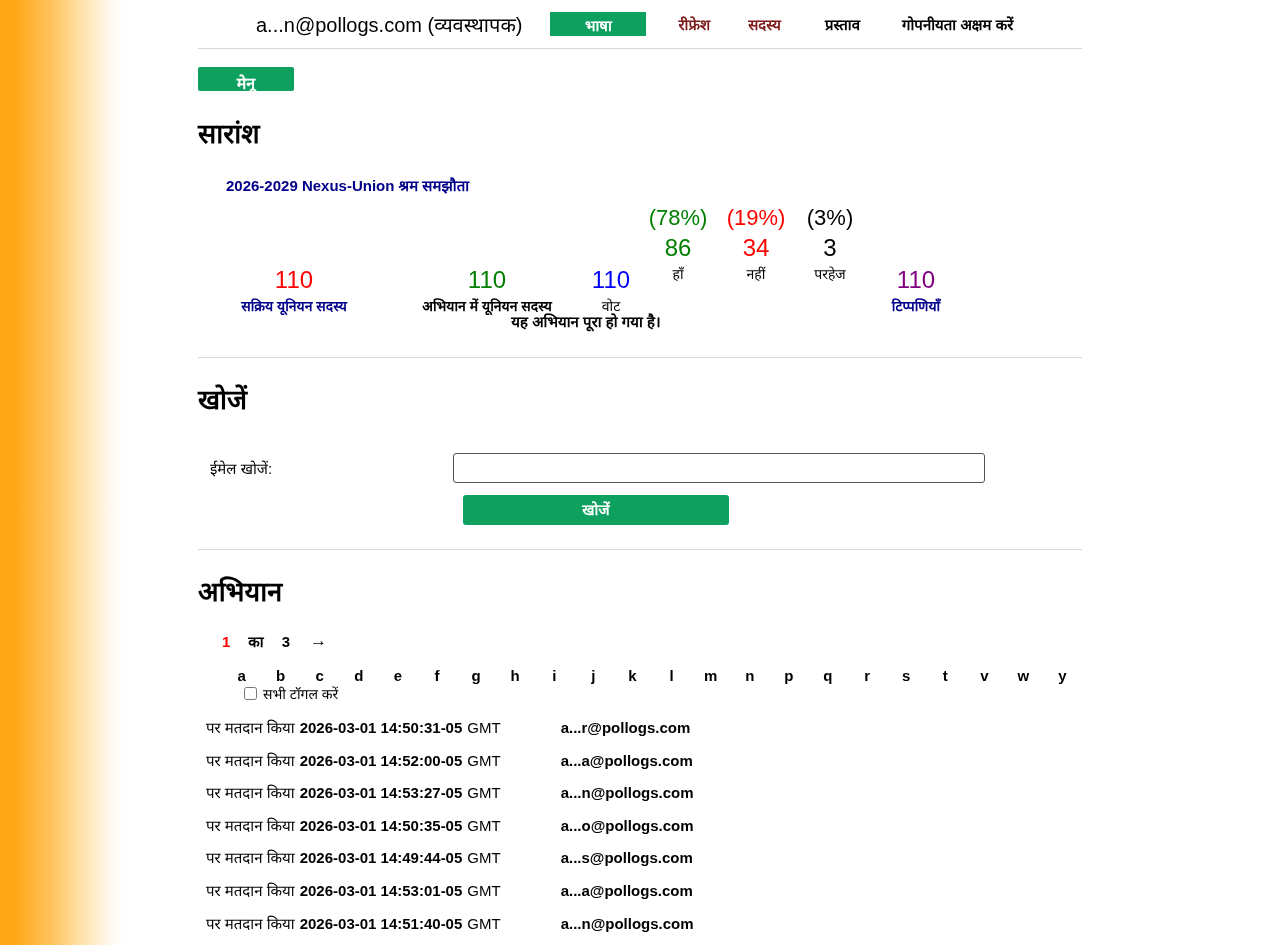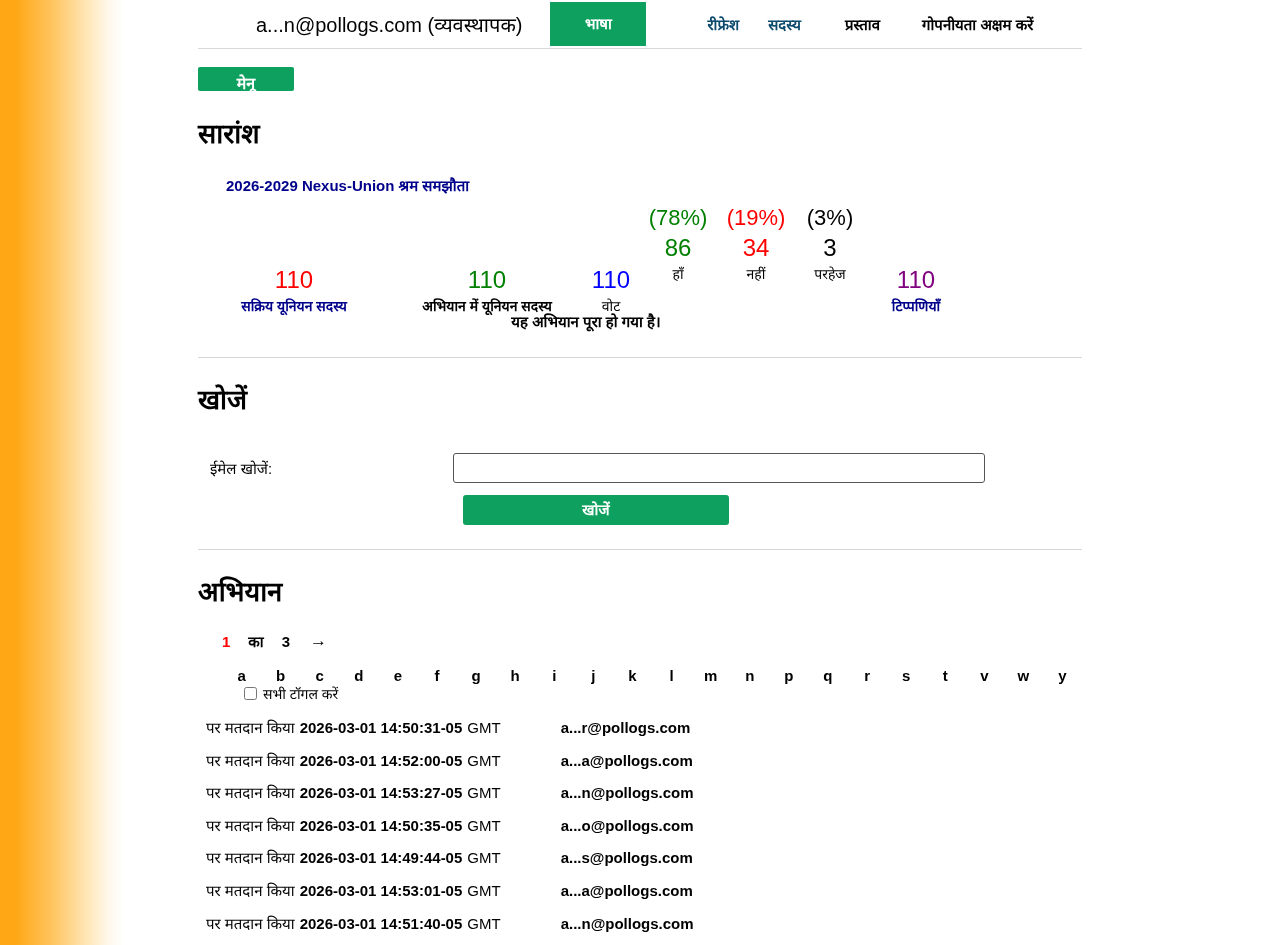--- a/index.html
+++ b/index.html
@@ -60,37 +60,37 @@
     color: #ffffff;
     border: none;
     font-weight: bold;
     font-family: "Liberation Sans", "DejaVu Sans", sans-serif;
     cursor: pointer;
     padding: 0;
     text-align: center;
   }
   .lang-btn {
     width: 96px;
-    height: 44px;
+    height: 24px;
     margin-left: 28px;
     font-size: 15px;
     line-height: 28px;
   }
   .nav-links {
     display: flex;
     align-items: center;
     margin-left: 32px;
   }
   .nav-link {
     font-weight: bold;
     font-size: 15px;
     text-decoration: none;
     white-space: nowrap;
   }
-  .nav-link.link { color: #0c4a6e; margin-left: 29px; }
+  .nav-link.link { color: #7f1d1d; }
   .nav-link.plain { color: #000000; }
   .nav-gap-1 { margin-left: 38px; }
   .nav-gap-2 { margin-left: 44px; }
   .nav-gap-3 { margin-left: 42px; }
 
   hr.rule {
     border: none;
     border-top: 1px solid #d8d8d8;
     margin: 0;
     width: 884px;

